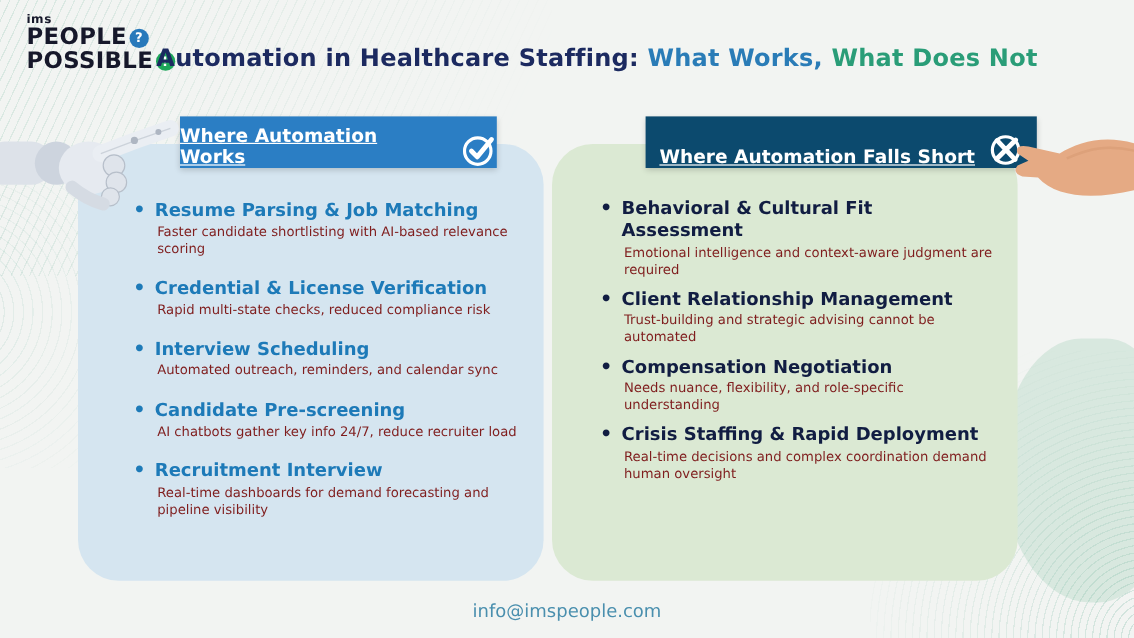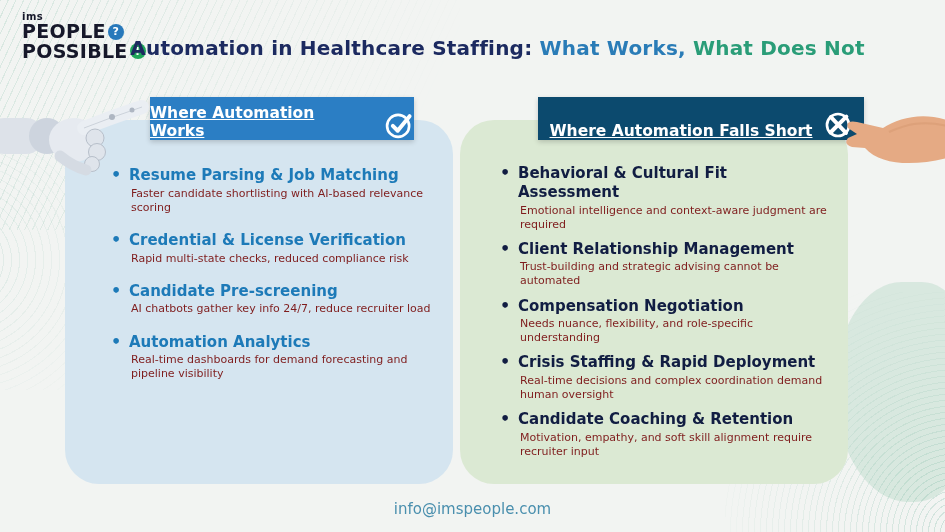--- a/index.html
+++ b/index.html
@@ -107,25 +107,29 @@
   <div class="card-body">
     <div class="item">
       <div class="item-title">Resume Parsing &amp; Job Matching</div>
       <div class="item-desc">Faster candidate shortlisting with AI-based relevance scoring</div>
     </div>
     <div class="item">
       <div class="item-title">Credential &amp; License Verification</div>
       <div class="item-desc">Rapid multi-state checks, reduced compliance risk</div>
     </div>
     <div class="item">
+      <div class="item-title">Interview Scheduling</div>
+      <div class="item-desc">Automated outreach, reminders, and calendar sync</div>
+    </div>
+    <div class="item">
       <div class="item-title">Candidate Pre-screening</div>
       <div class="item-desc">AI chatbots gather key info 24/7, reduce recruiter load</div>
     </div>
     <div class="item">
-      <div class="item-title">Automation Analytics</div>
+      <div class="item-title">Recruitment Interview</div>
       <div class="item-desc">Real-time dashboards for demand forecasting and pipeline visibility</div>
     </div>
   </div>
 </div>
 
 <div class="card card-falls">
   <div class="card-body">
     <div class="item">
       <div class="item-title">Behavioral &amp; Cultural Fit Assessment</div>
       <div class="item-desc">Emotional intelligence and context-aware judgment are required</div>
@@ -134,24 +138,20 @@
       <div class="item-title">Client Relationship Management</div>
       <div class="item-desc">Trust-building and strategic advising cannot be automated</div>
     </div>
     <div class="item">
       <div class="item-title">Compensation Negotiation</div>
       <div class="item-desc">Needs nuance, flexibility, and role-specific understanding</div>
     </div>
     <div class="item">
       <div class="item-title">Crisis Staffing &amp; Rapid Deployment</div>
       <div class="item-desc">Real-time decisions and complex coordination demand human oversight</div>
-    </div>
-    <div class="item">
-      <div class="item-title">Candidate Coaching &amp; Retention</div>
-      <div class="item-desc">Motivation, empathy, and soft skill alignment require recruiter input</div>
     </div>
   </div>
 </div>
 
 <div class="badge badge-works">
   <span>Where Automation Works</span>
   <span>
     <svg width="30" height="30" viewBox="0 0 34 34">
       <circle cx="16" cy="18" r="12.5" fill="none" stroke="#ffffff" stroke-width="3"></circle>
       <path d="M10 18 l5.5 5.5 L29 7" fill="none" stroke="#ffffff" stroke-width="4.5" stroke-linecap="round" stroke-linejoin="round"></path>

